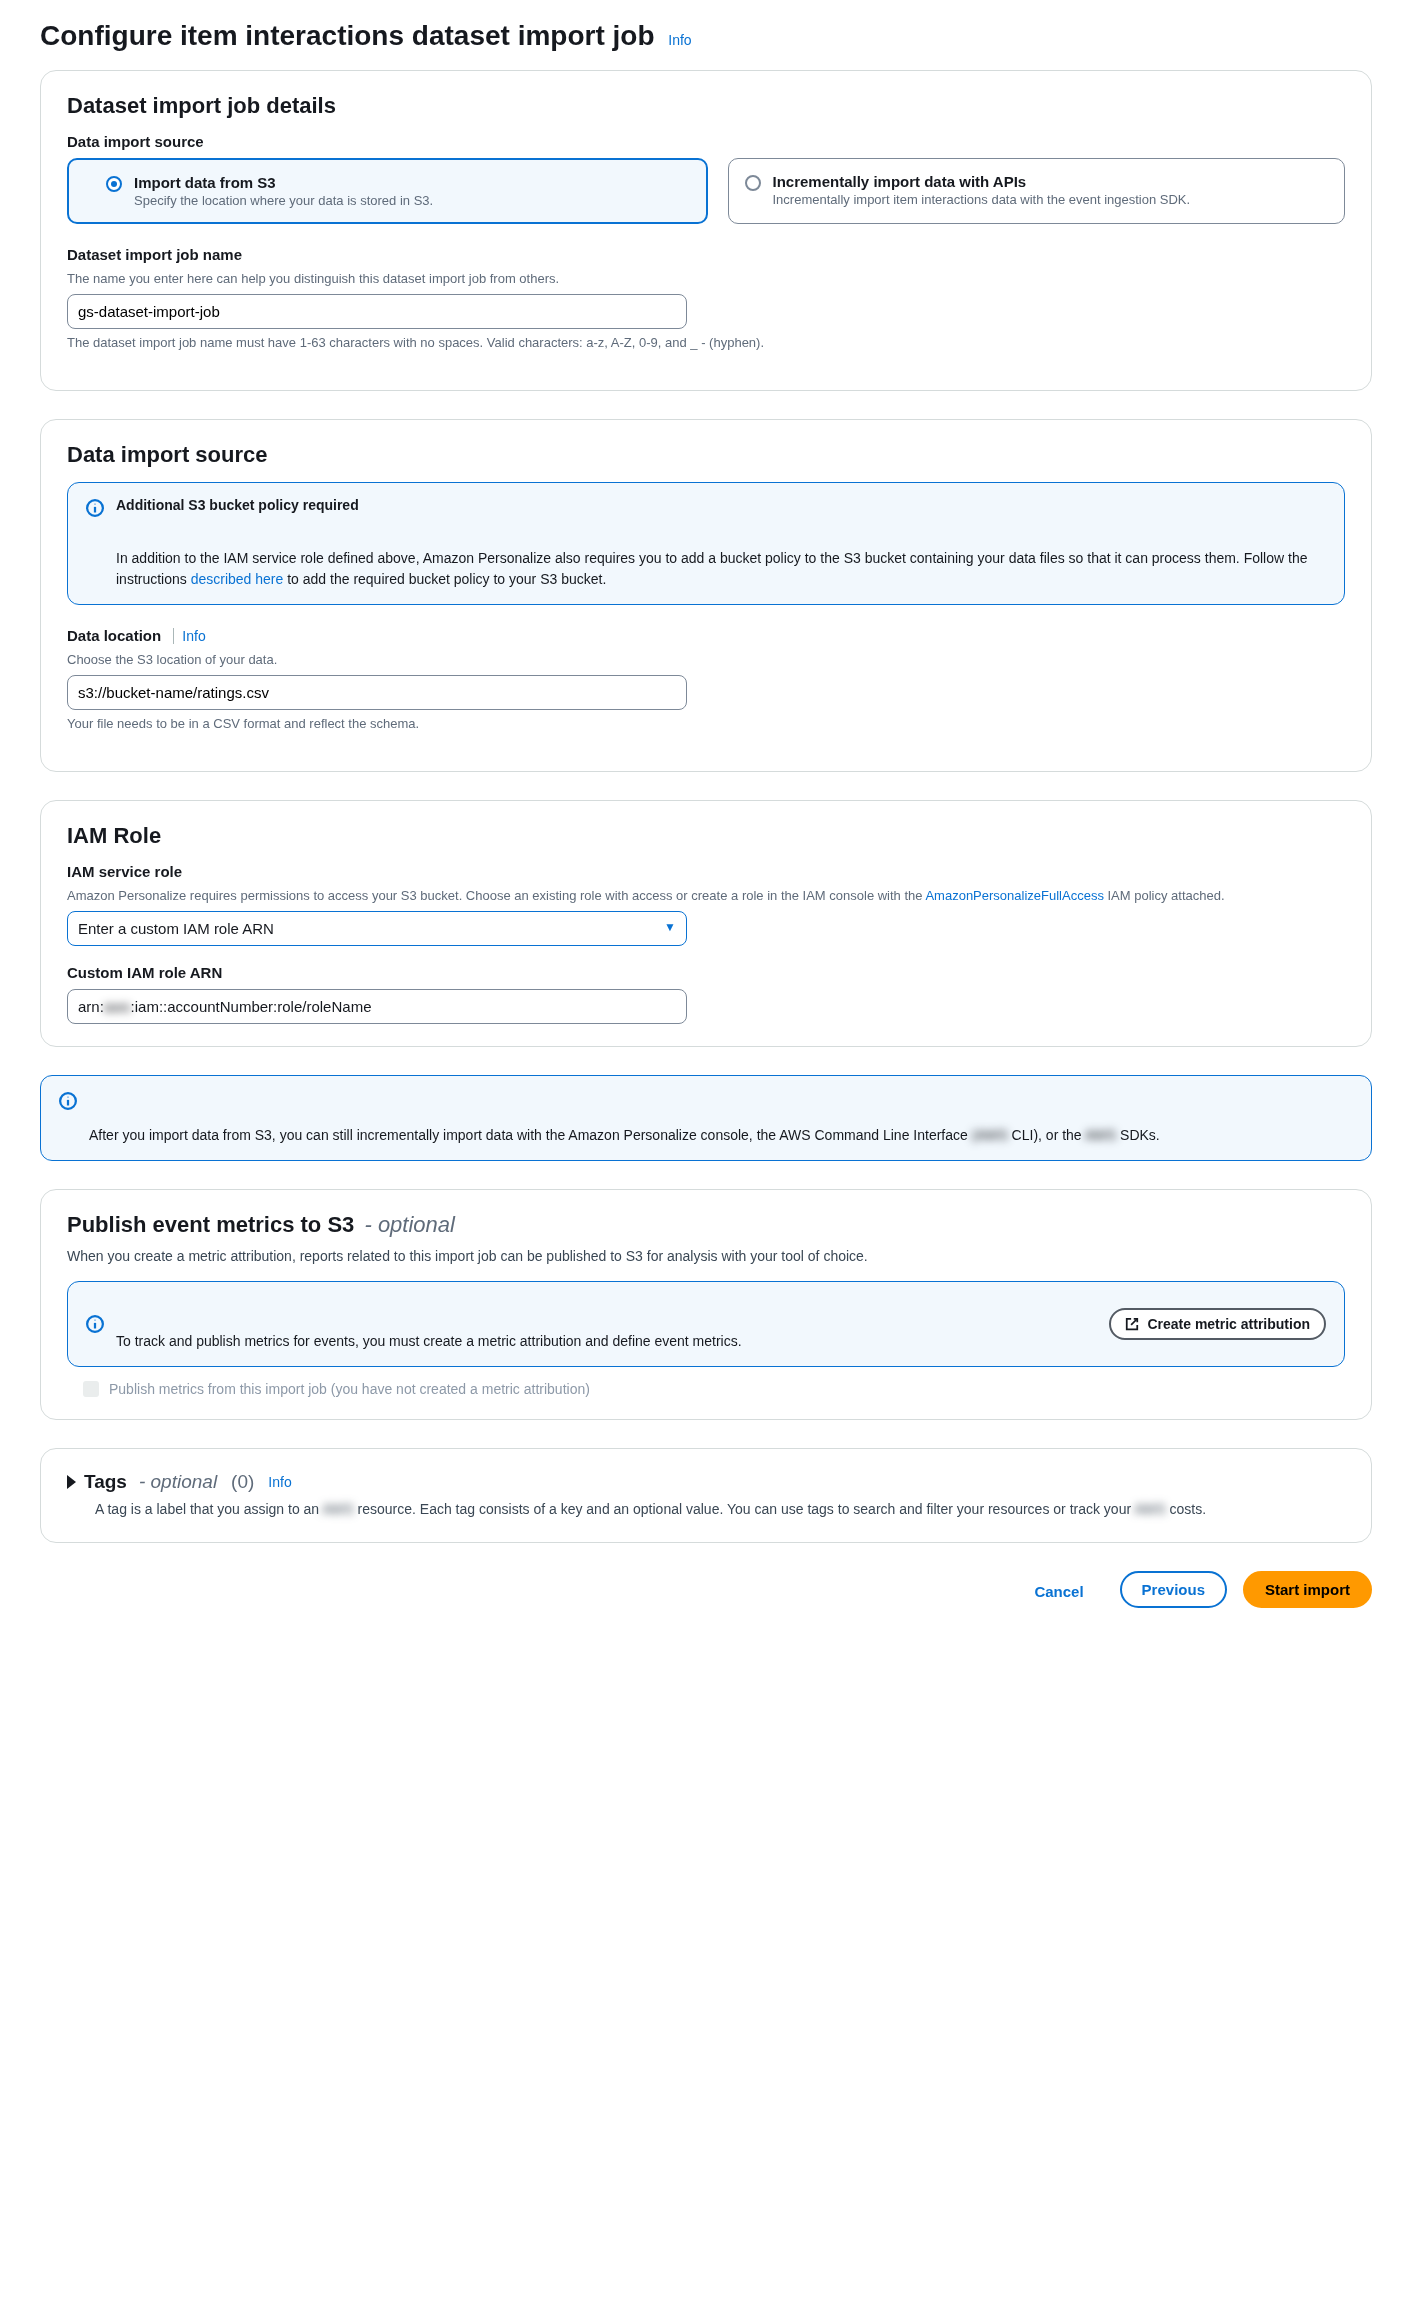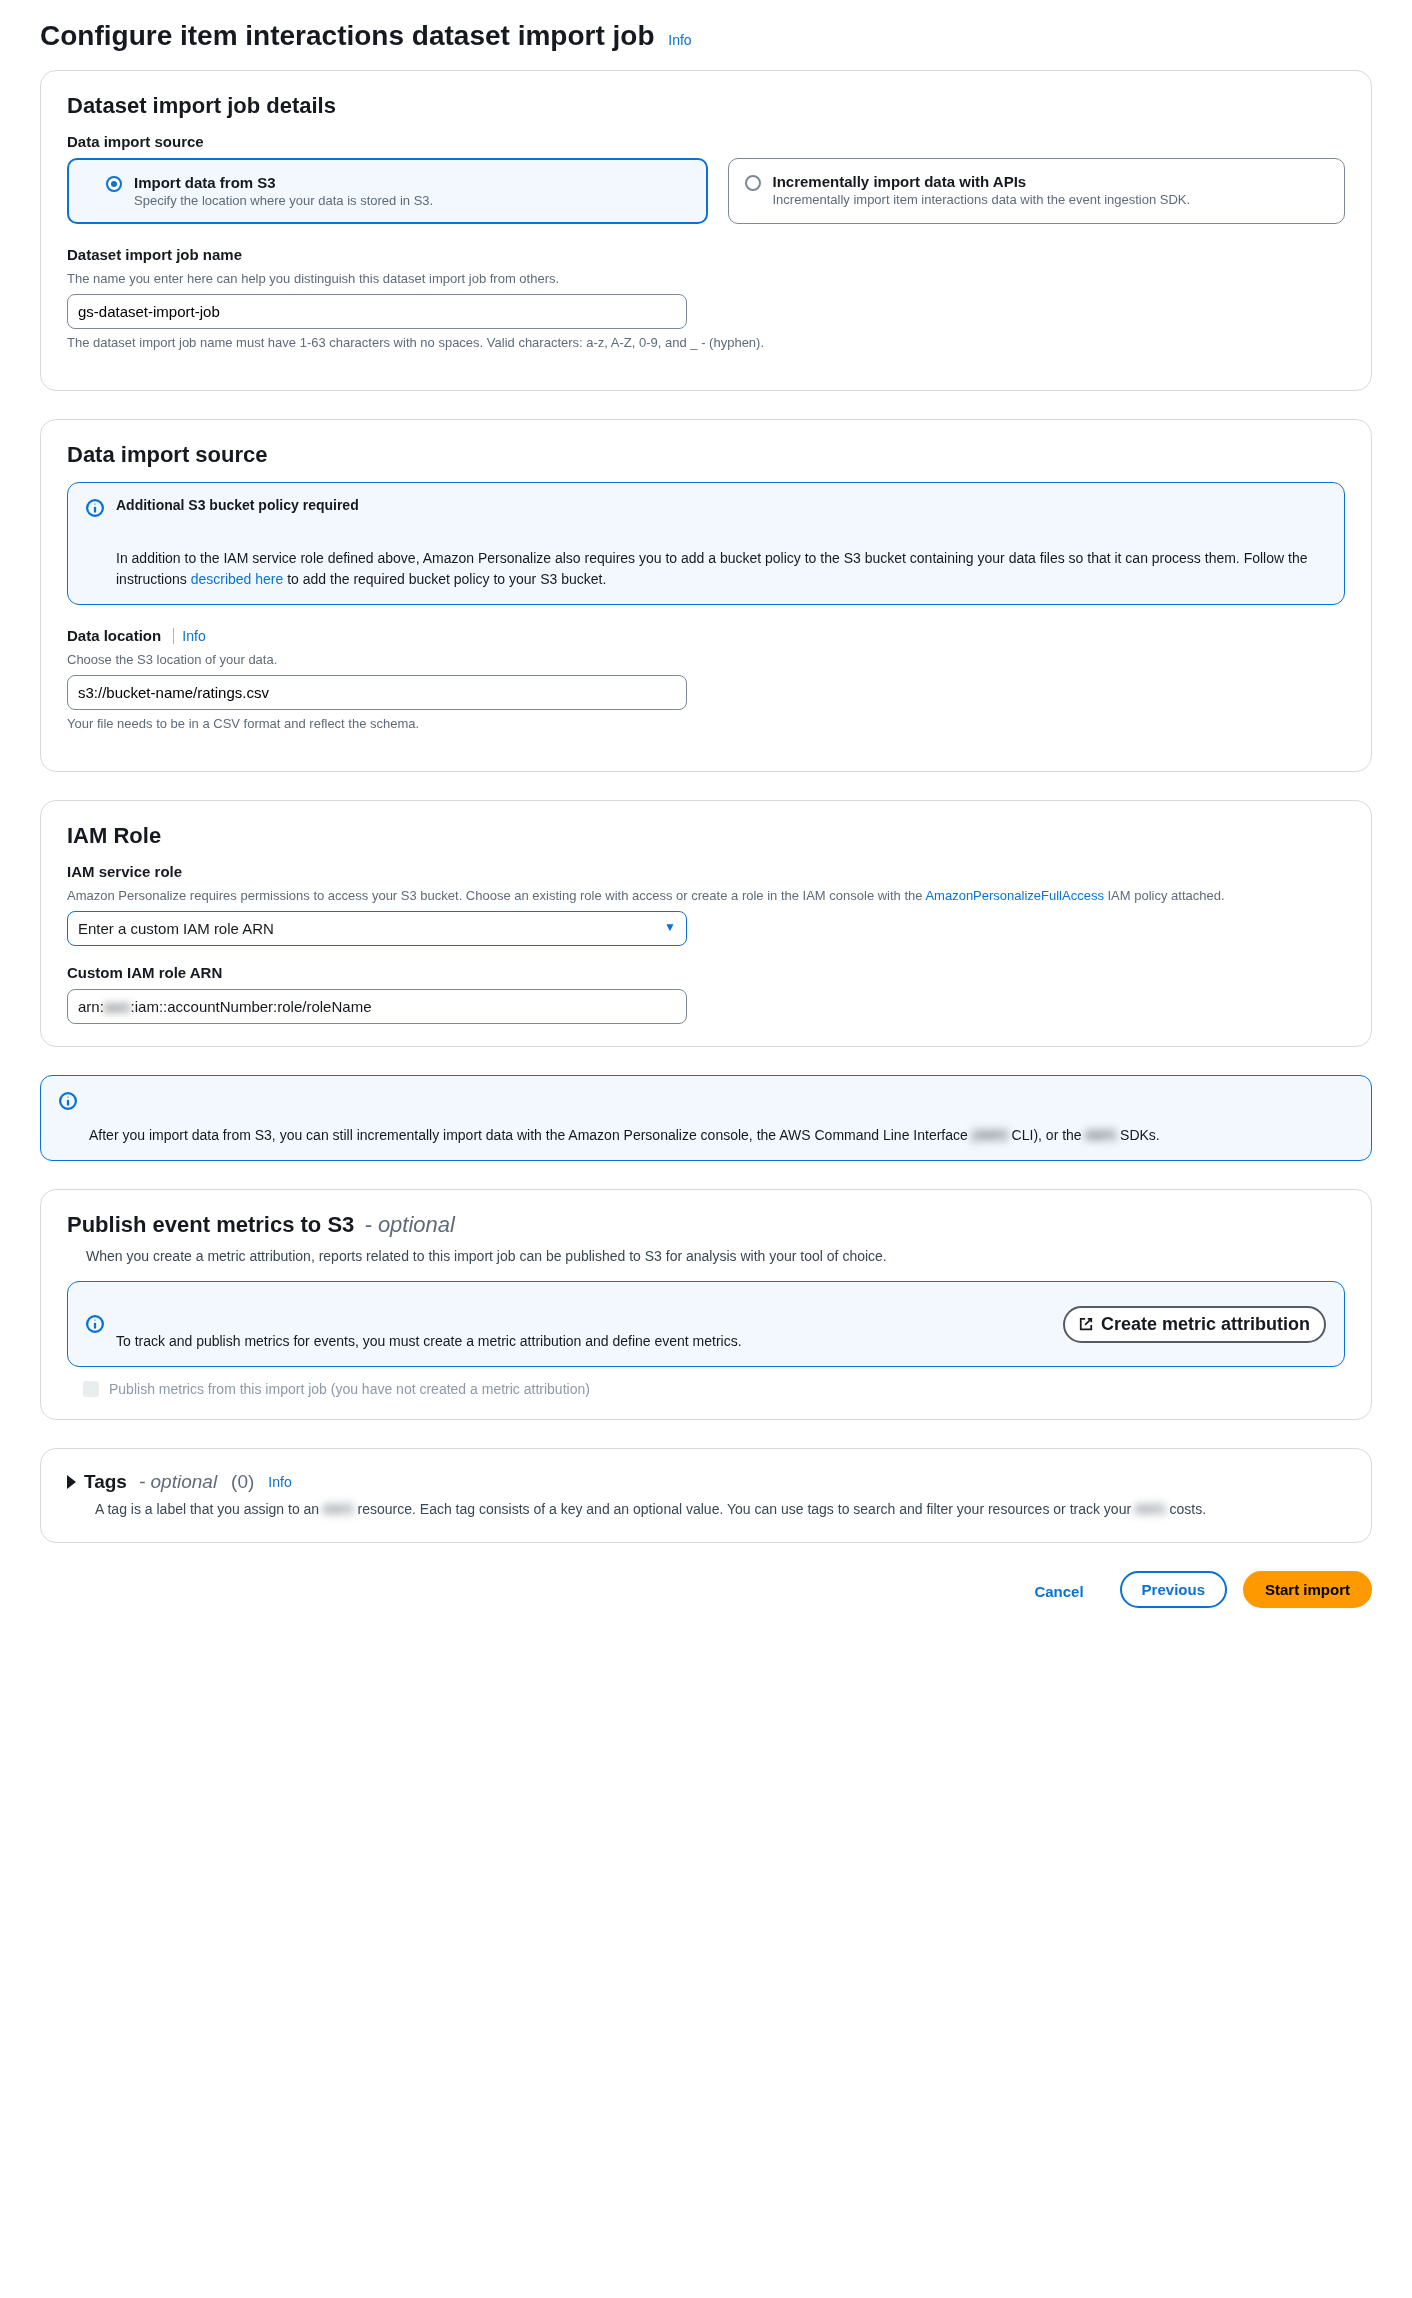--- a/index.html
+++ b/index.html
@@ -130,21 +130,21 @@
   .btn {
     border-radius: 24px;
     padding: 8px 20px;
     font-size: 15px;
     font-weight: 700;
     cursor: pointer;
     background: #fff;
     border: 2px solid #545b64;
     color: #16191f;
   }
-  .btn.small { padding: 6px 14px; font-size: 18px; }
+  .btn.small { padding: 6px 14px; font-size: 14px; }
   .btn.link-style { border: none; background: none; color: #0972d3; }
   .btn.primary-outline { border-color: #0972d3; color: #0972d3; }
   .btn.primary-fill { background: #ff9900; border-color: #ff9900; color: #000; }
 
   .footer-actions {
     display: flex;
     gap: 16px;
     justify-content: flex-end;
     align-items: flex-end;
     margin-top: 8px;
@@ -162,21 +162,21 @@
     display: flex; align-items: center; gap: 8px;
     font-size: 19px; font-weight: 700; margin-bottom: 6px;
   }
   .triangle-right {
     width: 0; height: 0;
     border-top: 7px solid transparent;
     border-bottom: 7px solid transparent;
     border-left: 9px solid #16191f;
   }
   .ext-icon { width: 14px; height: 14px; }
-  .panel-desc { color: #3a4754; line-height: 1.5; margin-bottom: 14px; margin-left: 19px;}
+  .panel-desc { color: #3a4754; line-height: 1.5; margin-bottom: 14px;}
   .desc-line { color: #3a4754; line-height: 1.5; }
   .blur { filter: blur(4px); }
   svg { display: block; }
 </style>
 </head>
 <body>
 
 <h1 class="page-title">
   <span>Configure item interactions dataset import job</span>
   <span class="info-link">Info</span>

